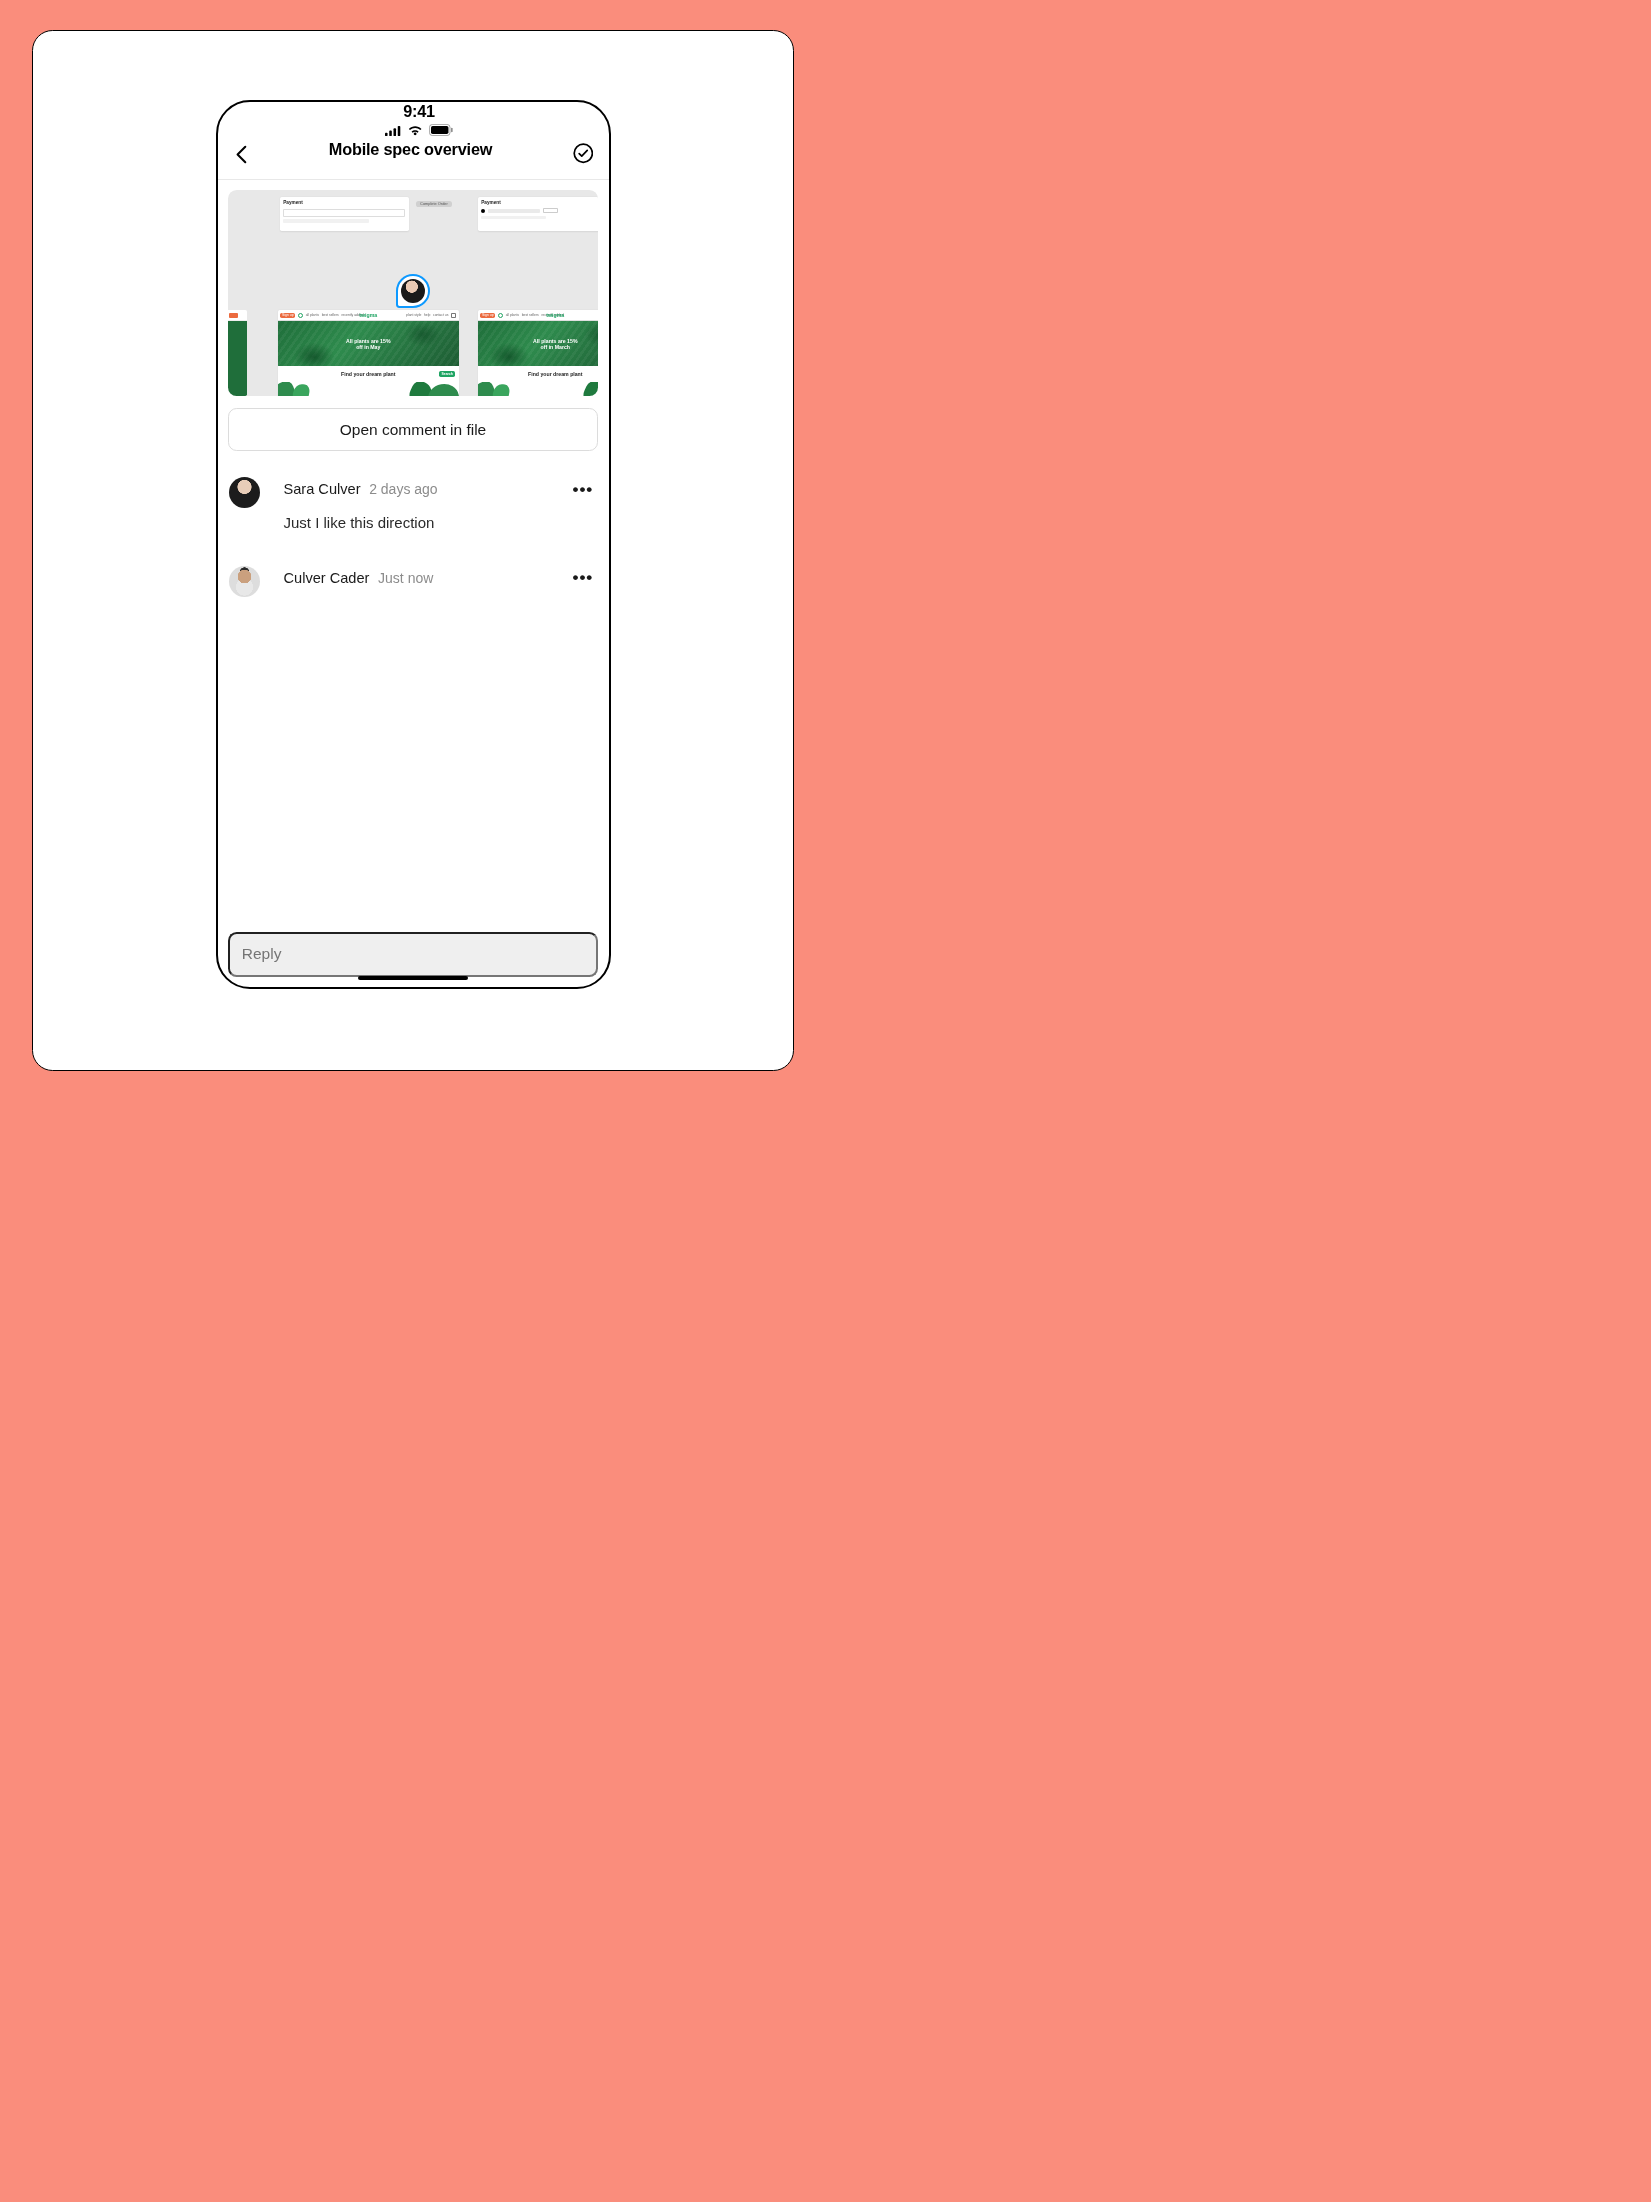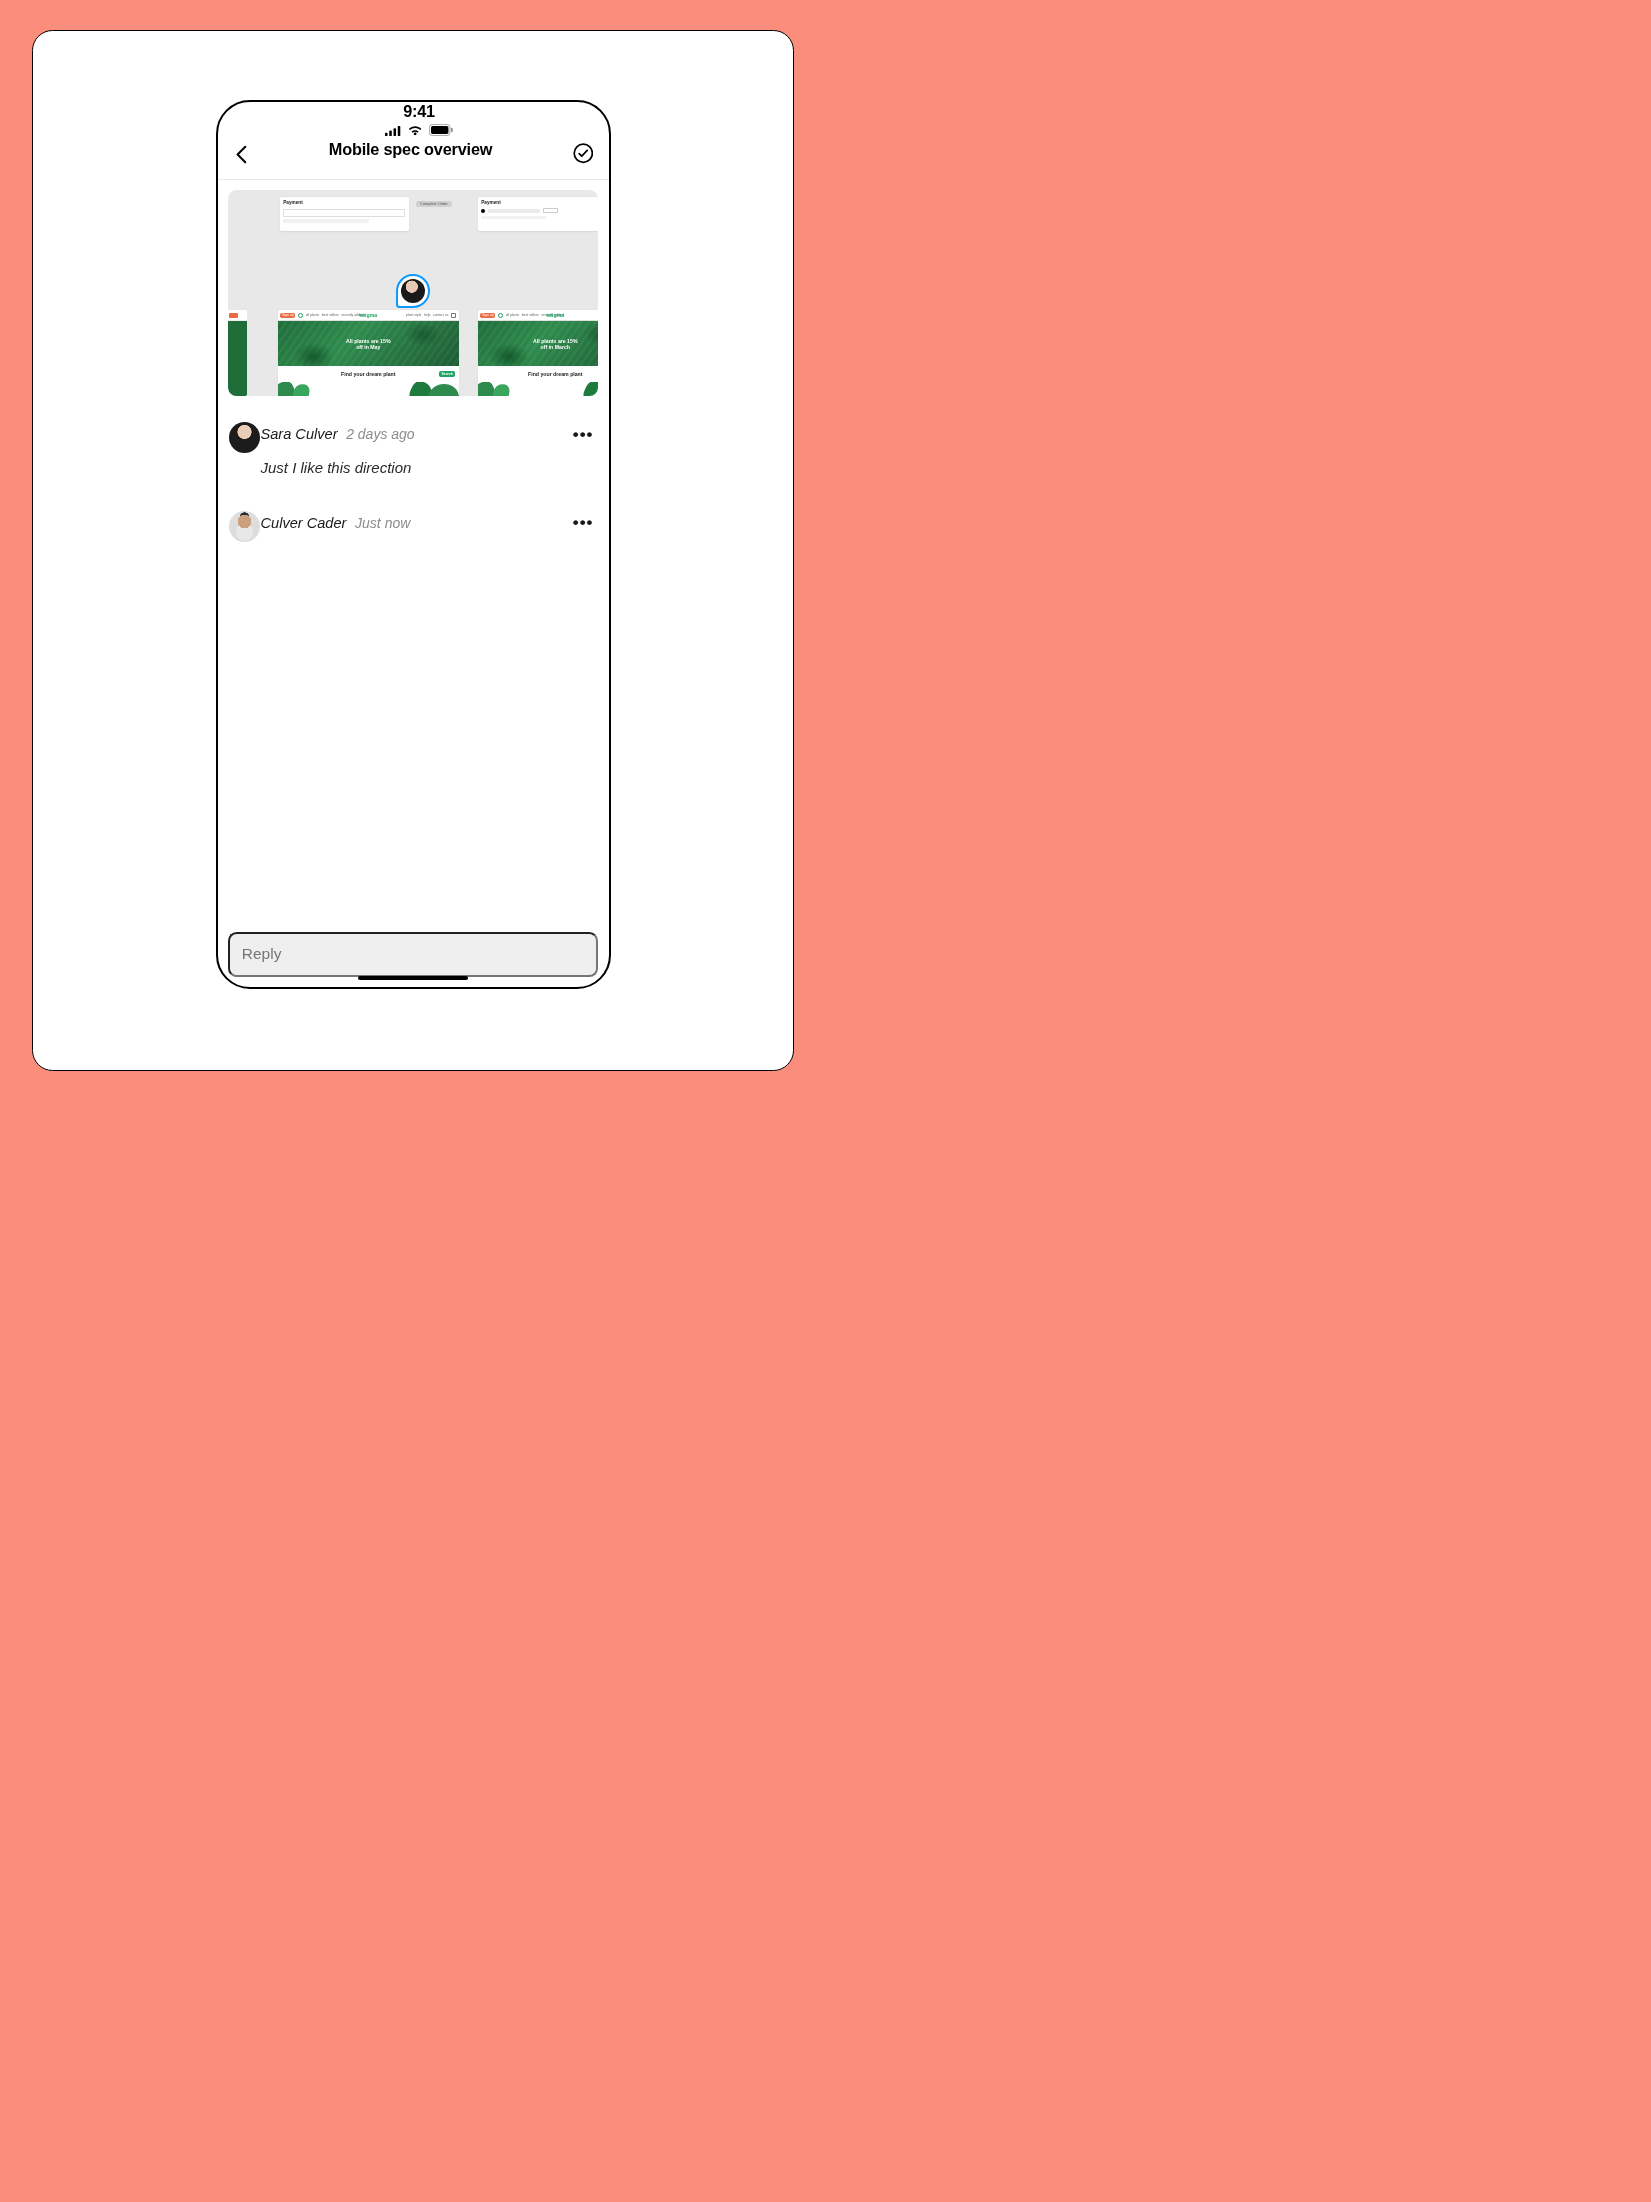--- a/index.html
+++ b/index.html
@@ -138,24 +138,23 @@
     display: flex;
     align-items: center;
     justify-content: center;
     font-size: 15.5px;
     font-weight: 400;
     color: #1a1a1a;
     cursor: pointer;
   }
   .comment {
     display: flex;
-    gap: 0;
+    gap: 23px;
     margin-top: 26px;
     padding: 0 1.7px;
-    font-style: italic;
   }
   .avatar {
     width: 31px; height: 31px; border-radius: 50%; flex-shrink: 0;
   }
   .avatar.sara { background: radial-gradient(circle at 50% 32%, #e8cdb8 0 26%, #1c1c1c 28% 100%);}
   .avatar.khalil { background:
       radial-gradient(circle at 50% 34%, #caa07e 0 26%, transparent 27%),
       radial-gradient(circle at 50% 68%, #e8e8e8 0 32%, transparent 33%),
       radial-gradient(circle at 50% 20%, #2a2a2a 0 16%, transparent 17%),
       #ddd;
@@ -307,20 +306,21 @@
               <span class="leaf l2"></span>
               <span class="leaf l3"></span>
             </div>
         </div>
 
         <div class="pin">
             <div class="av"></div>
           </div>
       </div>
 
+      <div class="open-button">Open comment in file</div>
 
       <div class="comment">
         <div class="avatar sara"></div>
         <div class="comment-body">
           <div class="comment-head">
             <span class="author">Sara Culver</span>
             <span class="time">2 days ago</span>
             <span class="more">•••</span>
           </div>
           <div class="comment-text">Just I like this direction</div>

